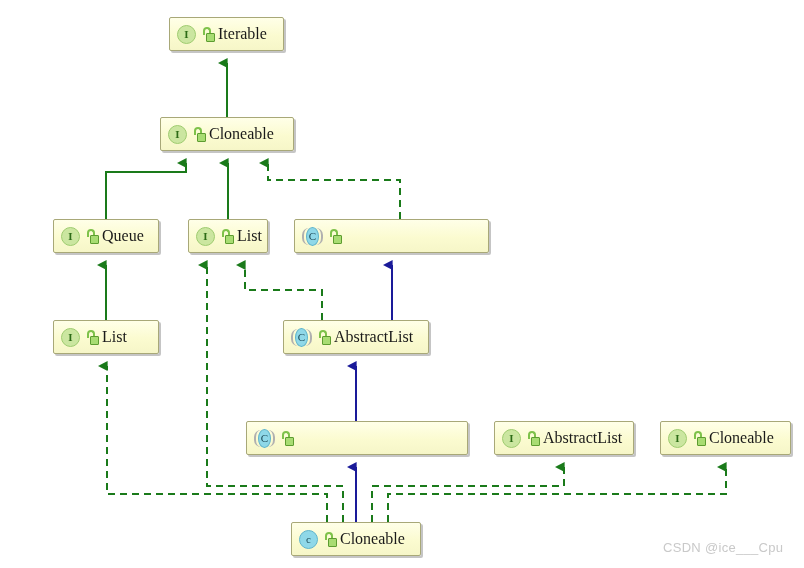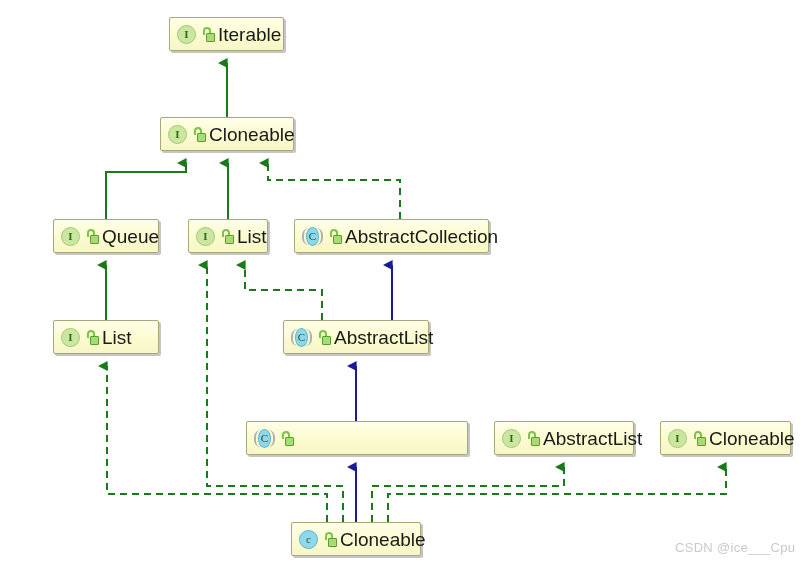--- a/index.html
+++ b/index.html
@@ -34,22 +34,22 @@
     border: 1px solid #a8a878;
     border-radius: 2px;
     box-shadow: 2px 2px 0 rgba(150,150,150,0.55);
     display: flex;
     align-items: center;
     height: 34px;
     padding: 0 10px 0 7px;
     white-space: nowrap;
   }
   .node-label {
-    font-family: Liberation Sans, sans-serif;
-    font-size: 19px;
+    font-family: Liberation Serif, serif;
+    font-size: 16px;
     color: #1a1a1a;
     line-height: 1;
     padding-left: 3px;
   }
   .icon {
     display: inline-block;
     flex: 0 0 auto;
     position: relative;
   }
   
@@ -267,21 +267,20 @@
     <span class="icon aclass-icon">
       <span class="arc-l"></span>
         <span class="disc"></span>
         <span class="arc-r"></span>
       <span class="glyph">C</span>
     </span>
     <span class="icon lock-icon">
       <span class="shackle"></span>
         <span class="body"></span>
     </span>
-    <span class="node-label">AbstractCollection</span>
   </div>
 
   <div class="node" id="node-deque" style="left: 53px; top: 320px; width: 106px;">
     <span class="icon iface-icon">
       <span class="disc"></span>
         <span class="glyph">I</span>
     </span>
     <span class="icon lock-icon">
       <span class="shackle"></span>
         <span class="body"></span>
@@ -345,15 +344,15 @@
       <span class="disc"></span>
         <span class="glyph">c</span>
     </span>
     <span class="icon lock-icon">
       <span class="shackle"></span>
         <span class="body"></span>
     </span>
     <span class="node-label">Cloneable</span>
   </div>
 
-  <div id="watermark" style="left: 663px; top: 540px; margin-left: 12px;">CSDN @ice___Cpu</div>
+  <div id="watermark" style="left: 663px; top: 540px;">CSDN @ice___Cpu</div>
 
 </div>
 
 </body></html>

